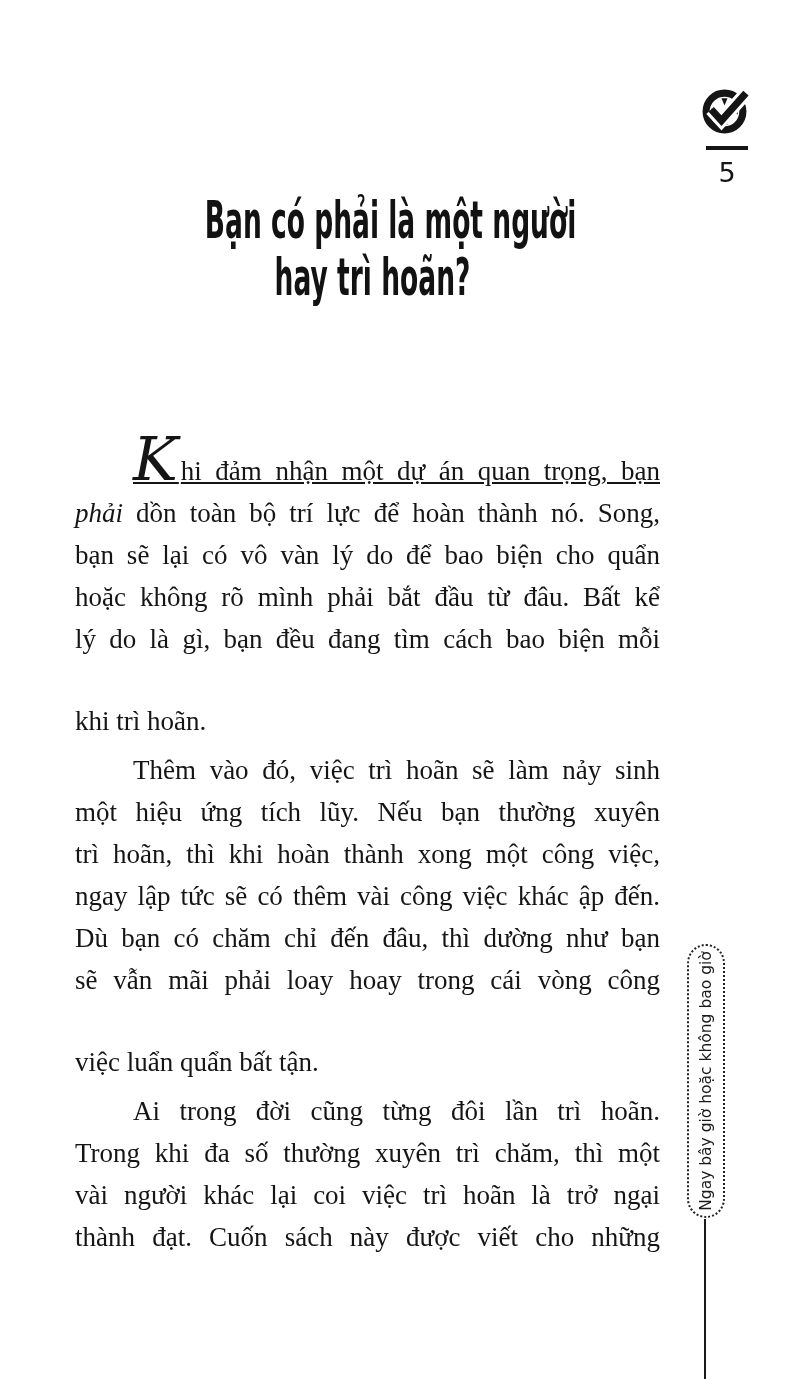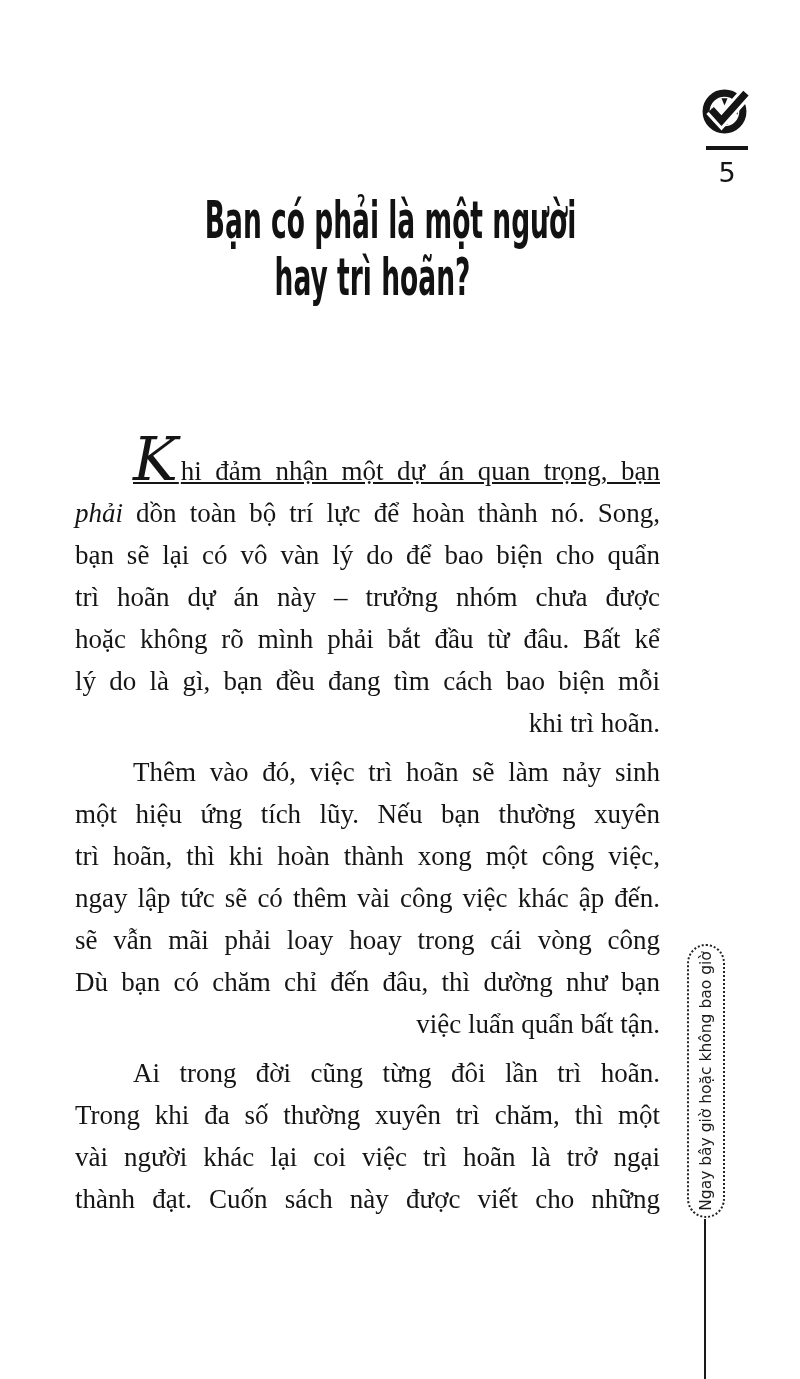--- a/index.html
+++ b/index.html
@@ -23,21 +23,21 @@
     white-space:nowrap;
   }
   
   .body-text {
     position:absolute; left:75px; top:450px; width:585px;
     font-size:27px; line-height:42px;
   }
   .para + .para { margin-top:7px; }
   .line { text-align:justify; text-align-last:justify; }
   .line.first { text-indent:58px; }
-  .line.last { text-align:right; text-align-last:auto; }
+  .line.last { text-align:left; text-align-last:auto;margin-top:40px; }
   .dropcap {
     font-family:"DejaVu Serif", serif; font-style:italic;
     font-size:60px; line-height:0; letter-spacing:1px; padding-right:2px;
   }
   
   .side-tab {
     position:absolute; left:687px; top:944px; width:38px; height:274px;
     border:2px dotted #222; border-radius:20px; box-sizing:border-box;
     display:flex; align-items:center; justify-content:center;
   }
@@ -68,32 +68,31 @@
   <h1 class="title" style="margin:0;">
     <div>Bạn có phải là một người</div>
     <div>hay trì hoãn?</div>
   </h1>
 
   <main class="body-text">
       <div class="para">
         <div class="line" style="text-indent: 58px; text-decoration: underline;"><span class="dropcap">K</span>hi đảm nhận một dự án quan trọng, bạn</div>
         <div class="line"><i>phải</i> dồn toàn bộ trí lực để hoàn thành nó. Song,</div>
         <div class="line">bạn sẽ lại có vô vàn lý do để bao biện cho quẩn</div>
-        <div class="line">trì hoãn dự án này – trưởng nhóm chưa được</div>
         <div class="line">hoặc không rõ mình phải bắt đầu từ đâu. Bất kể</div>
         <div class="line">lý do là gì, bạn đều đang tìm cách bao biện mỗi</div>
         <div class="line last">khi trì hoãn.</div>
       </div>
       <div class="para">
         <div class="line first">Thêm vào đó, việc trì hoãn sẽ làm nảy sinh</div>
         <div class="line">một hiệu ứng tích lũy. Nếu bạn thường xuyên</div>
         <div class="line">trì hoãn, thì khi hoàn thành xong một công việc,</div>
         <div class="line">ngay lập tức sẽ có thêm vài công việc khác ập đến.</div>
+        <div class="line">Dù bạn có chăm chỉ đến đâu, thì dường như bạn</div>
         <div class="line">sẽ vẫn mãi phải loay hoay trong cái vòng công</div>
-        <div class="line">Dù bạn có chăm chỉ đến đâu, thì dường như bạn</div>
         <div class="line last">việc luẩn quẩn bất tận.</div>
       </div>
       <div class="para">
         <div class="line first">Ai trong đời cũng từng đôi lần trì hoãn.</div>
         <div class="line">Trong khi đa số thường xuyên trì chăm, thì một</div>
         <div class="line">vài người khác lại coi việc trì hoãn là trở ngại</div>
         <div class="line">thành đạt. Cuốn sách này được viết cho những</div>
       </div>
     </main>
 

